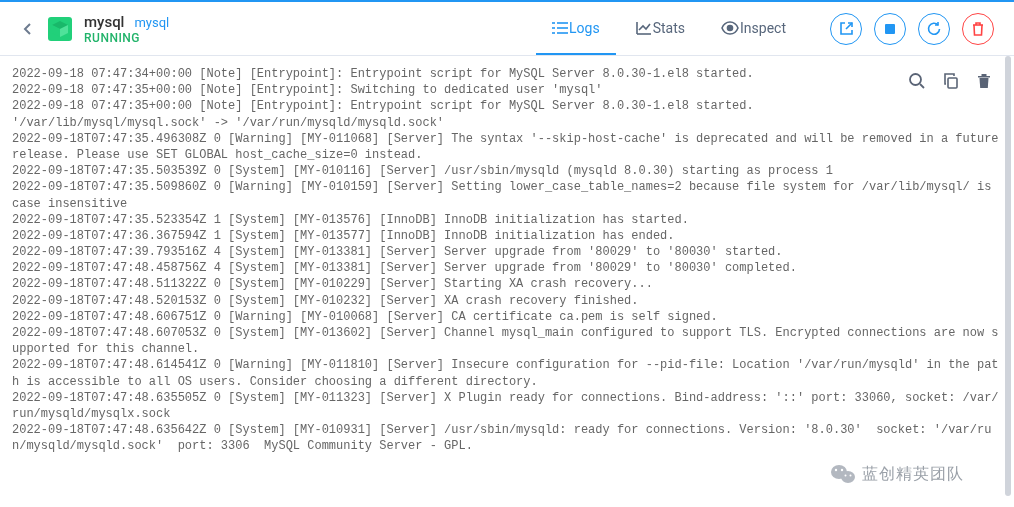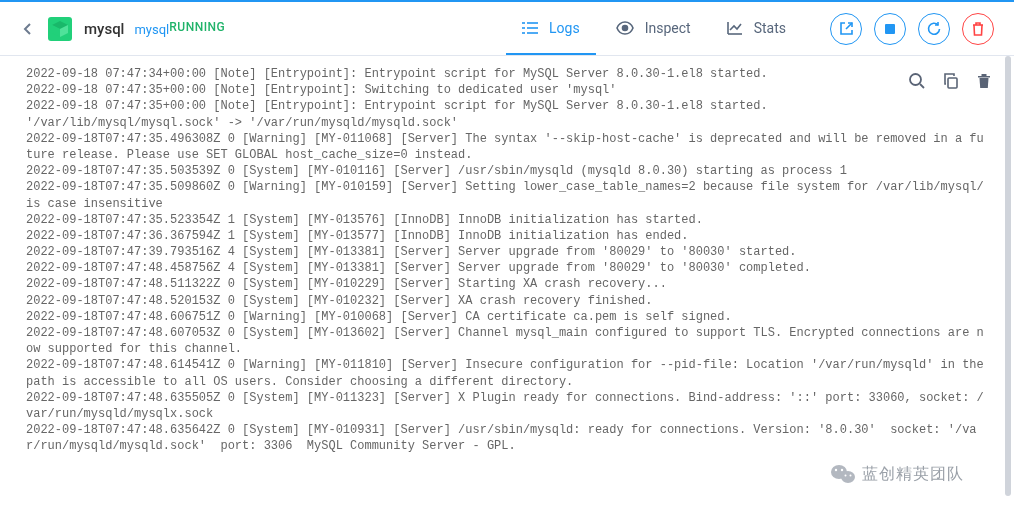--- a/index.html
+++ b/index.html
@@ -29,30 +29,30 @@
 .container-icon {
   width: 24px;
   height: 24px;
   background: #21d07a;
   border-radius: 3px;
   margin-right: 12px;
   position: relative;
   transform: rotate(0deg);
 }
 .container-icon svg { display: block; }
-.title-block { display: flex; }
+.title-block { display: flex; flex-direction: column; }
 .title-row { display: flex; align-items: baseline; gap: 10px; }
 .title { font-size: 15px; font-weight: 500; color: #333; }
 .subtitle { font-size: 13px; color: #2196f3; }
 .status { font-size: 12px; color: #21b36a; letter-spacing: 0.5px; font-weight: 500; }
 .tabs { display: flex; margin-left: auto; gap: 4px; align-items: center; height: 100%; }
 .tab {
   display: flex;
   align-items: center;
-  gap: 11px;
+  gap: 1px;
   padding: 0 16px;
   height: 100%;
   color: #58677c;
   font-size: 14px;
   cursor: pointer;
   border-bottom: 2px solid transparent;
 }
 .tab.active { color: #2196f3; border-bottom-color: #2196f3; }
 .tab svg { flex-shrink: 0; }
 .actions { display: flex; gap: 12px; margin-left: 28px; }
@@ -63,21 +63,21 @@
   border-radius: 50%;
   display: flex;
   align-items: center;
   justify-content: center;
   cursor: pointer;
   color: #2196f3;
 }
 .action-btn.danger { border-color: #f44; color: #f44; }
 .log-area {
   position: relative;
-  padding: 10px 26px;
+  padding: 10px 12px;
   height: calc(100% - 56px);
   overflow: hidden;
 }
 .log-tools {
   position: absolute;
   top: 16px;
   right: 22px;
   display: flex;
   gap: 16px;
   color: #5a6476;
@@ -148,33 +148,33 @@
           <line x1="0" y1="2" x2="3" y2="2"></line>
           <line x1="5" y1="2" x2="16" y2="2"></line>
           <line x1="0" y1="7" x2="3" y2="7"></line>
           <line x1="5" y1="7" x2="16" y2="7"></line>
           <line x1="0" y1="12" x2="3" y2="12"></line>
           <line x1="5" y1="12" x2="16" y2="12"></line>
         </svg>
       <span>Logs</span>
     </div>
     <div class="tab">
-      <svg width="18" height="14" viewBox="0 0 18 14" fill="none" stroke="currentColor" stroke-width="1.6">
-          <path d="M1 7 C3 2 7 1 9 1 C11 1 15 2 17 7 C15 12 11 13 9 13 C7 13 3 12 1 7 Z"></path>
-          <circle cx="9" cy="7" r="2.5" fill="currentColor"></circle>
-        </svg>
-      <span>Inspect</span>
-    </div>
-    <div class="tab">
       <svg width="16" height="14" viewBox="0 0 16 14" fill="none" stroke="currentColor" stroke-width="1.6">
           <path d="M1 13 L1 1"></path>
           <path d="M1 13 L15 13"></path>
           <path d="M3 9 L7 5 L10 8 L14 3"></path>
         </svg>
       <span>Stats</span>
+    </div>
+    <div class="tab">
+      <svg width="18" height="14" viewBox="0 0 18 14" fill="none" stroke="currentColor" stroke-width="1.6">
+          <path d="M1 7 C3 2 7 1 9 1 C11 1 15 2 17 7 C15 12 11 13 9 13 C7 13 3 12 1 7 Z"></path>
+          <circle cx="9" cy="7" r="2.5" fill="currentColor"></circle>
+        </svg>
+      <span>Inspect</span>
     </div>
   </div>
 
   <div class="actions">
     <div class="action-btn">
       <svg width="15" height="15" viewBox="0 0 15 15" fill="none" stroke="currentColor" stroke-width="1.6">
           <path d="M6 2 L2 2 L2 13 L13 13 L13 9"></path>
           <path d="M9 2 L13 2 L13 6"></path>
           <path d="M13 2 L7 8"></path>
         </svg>

